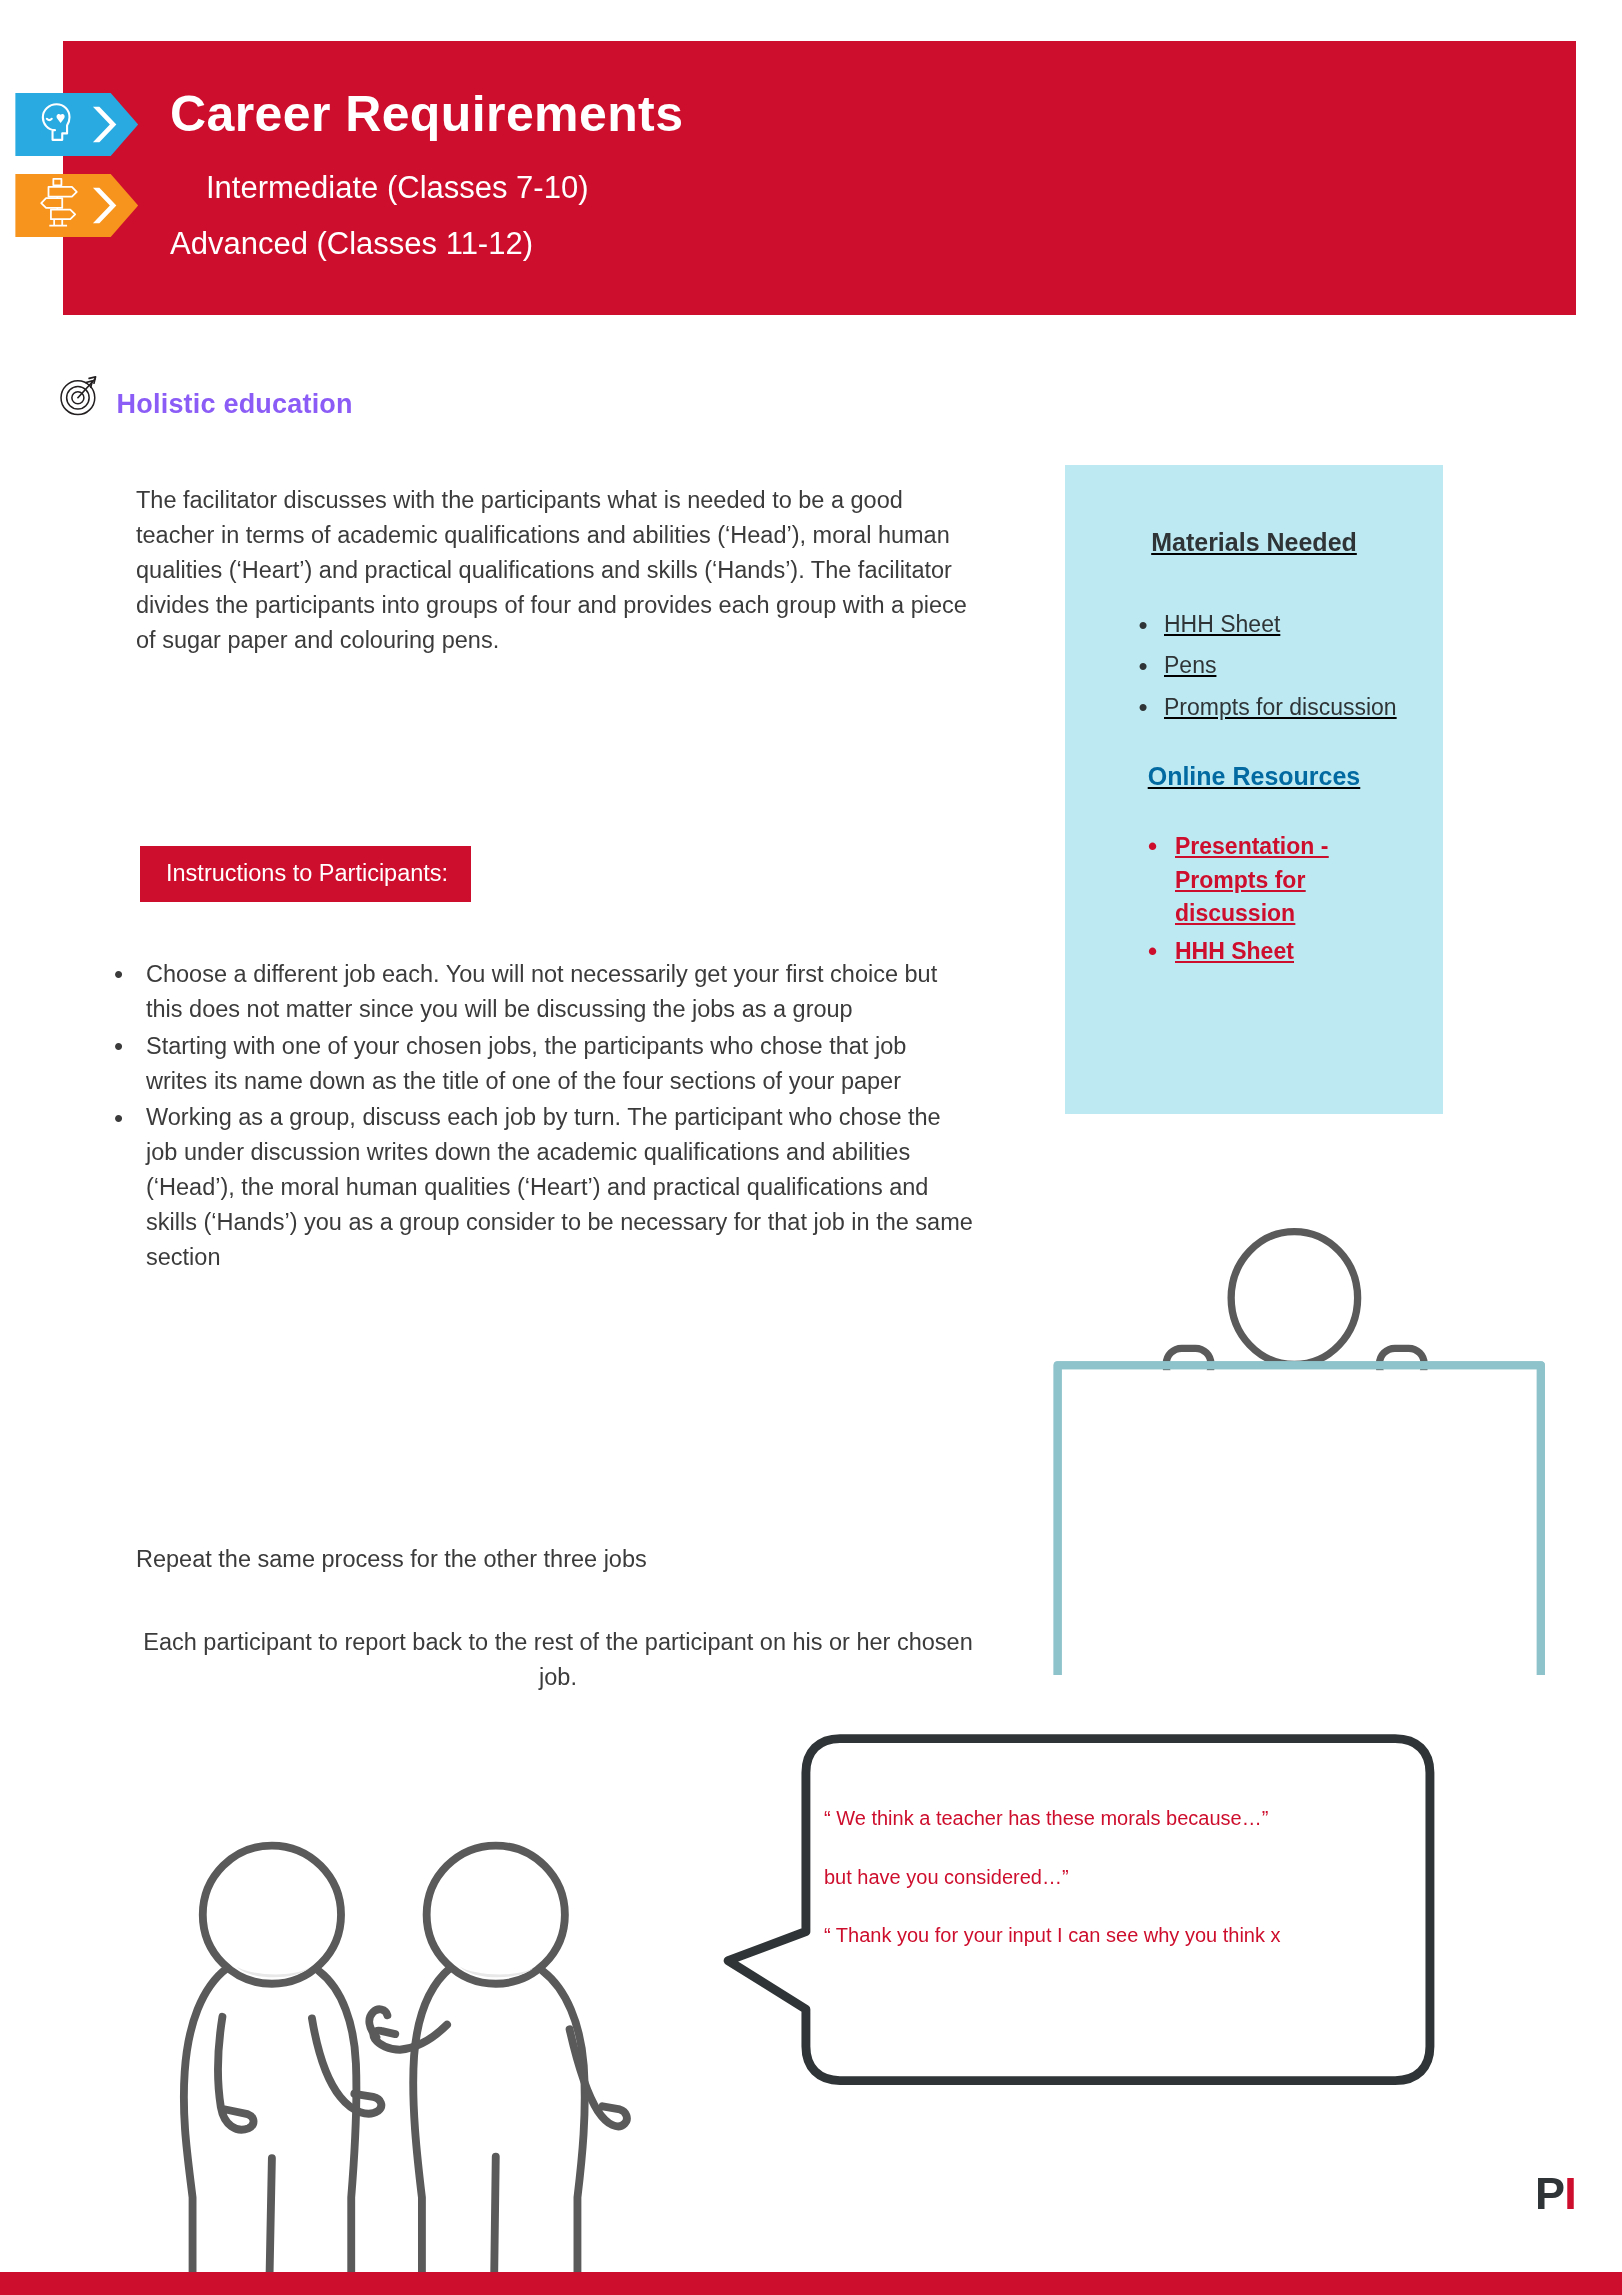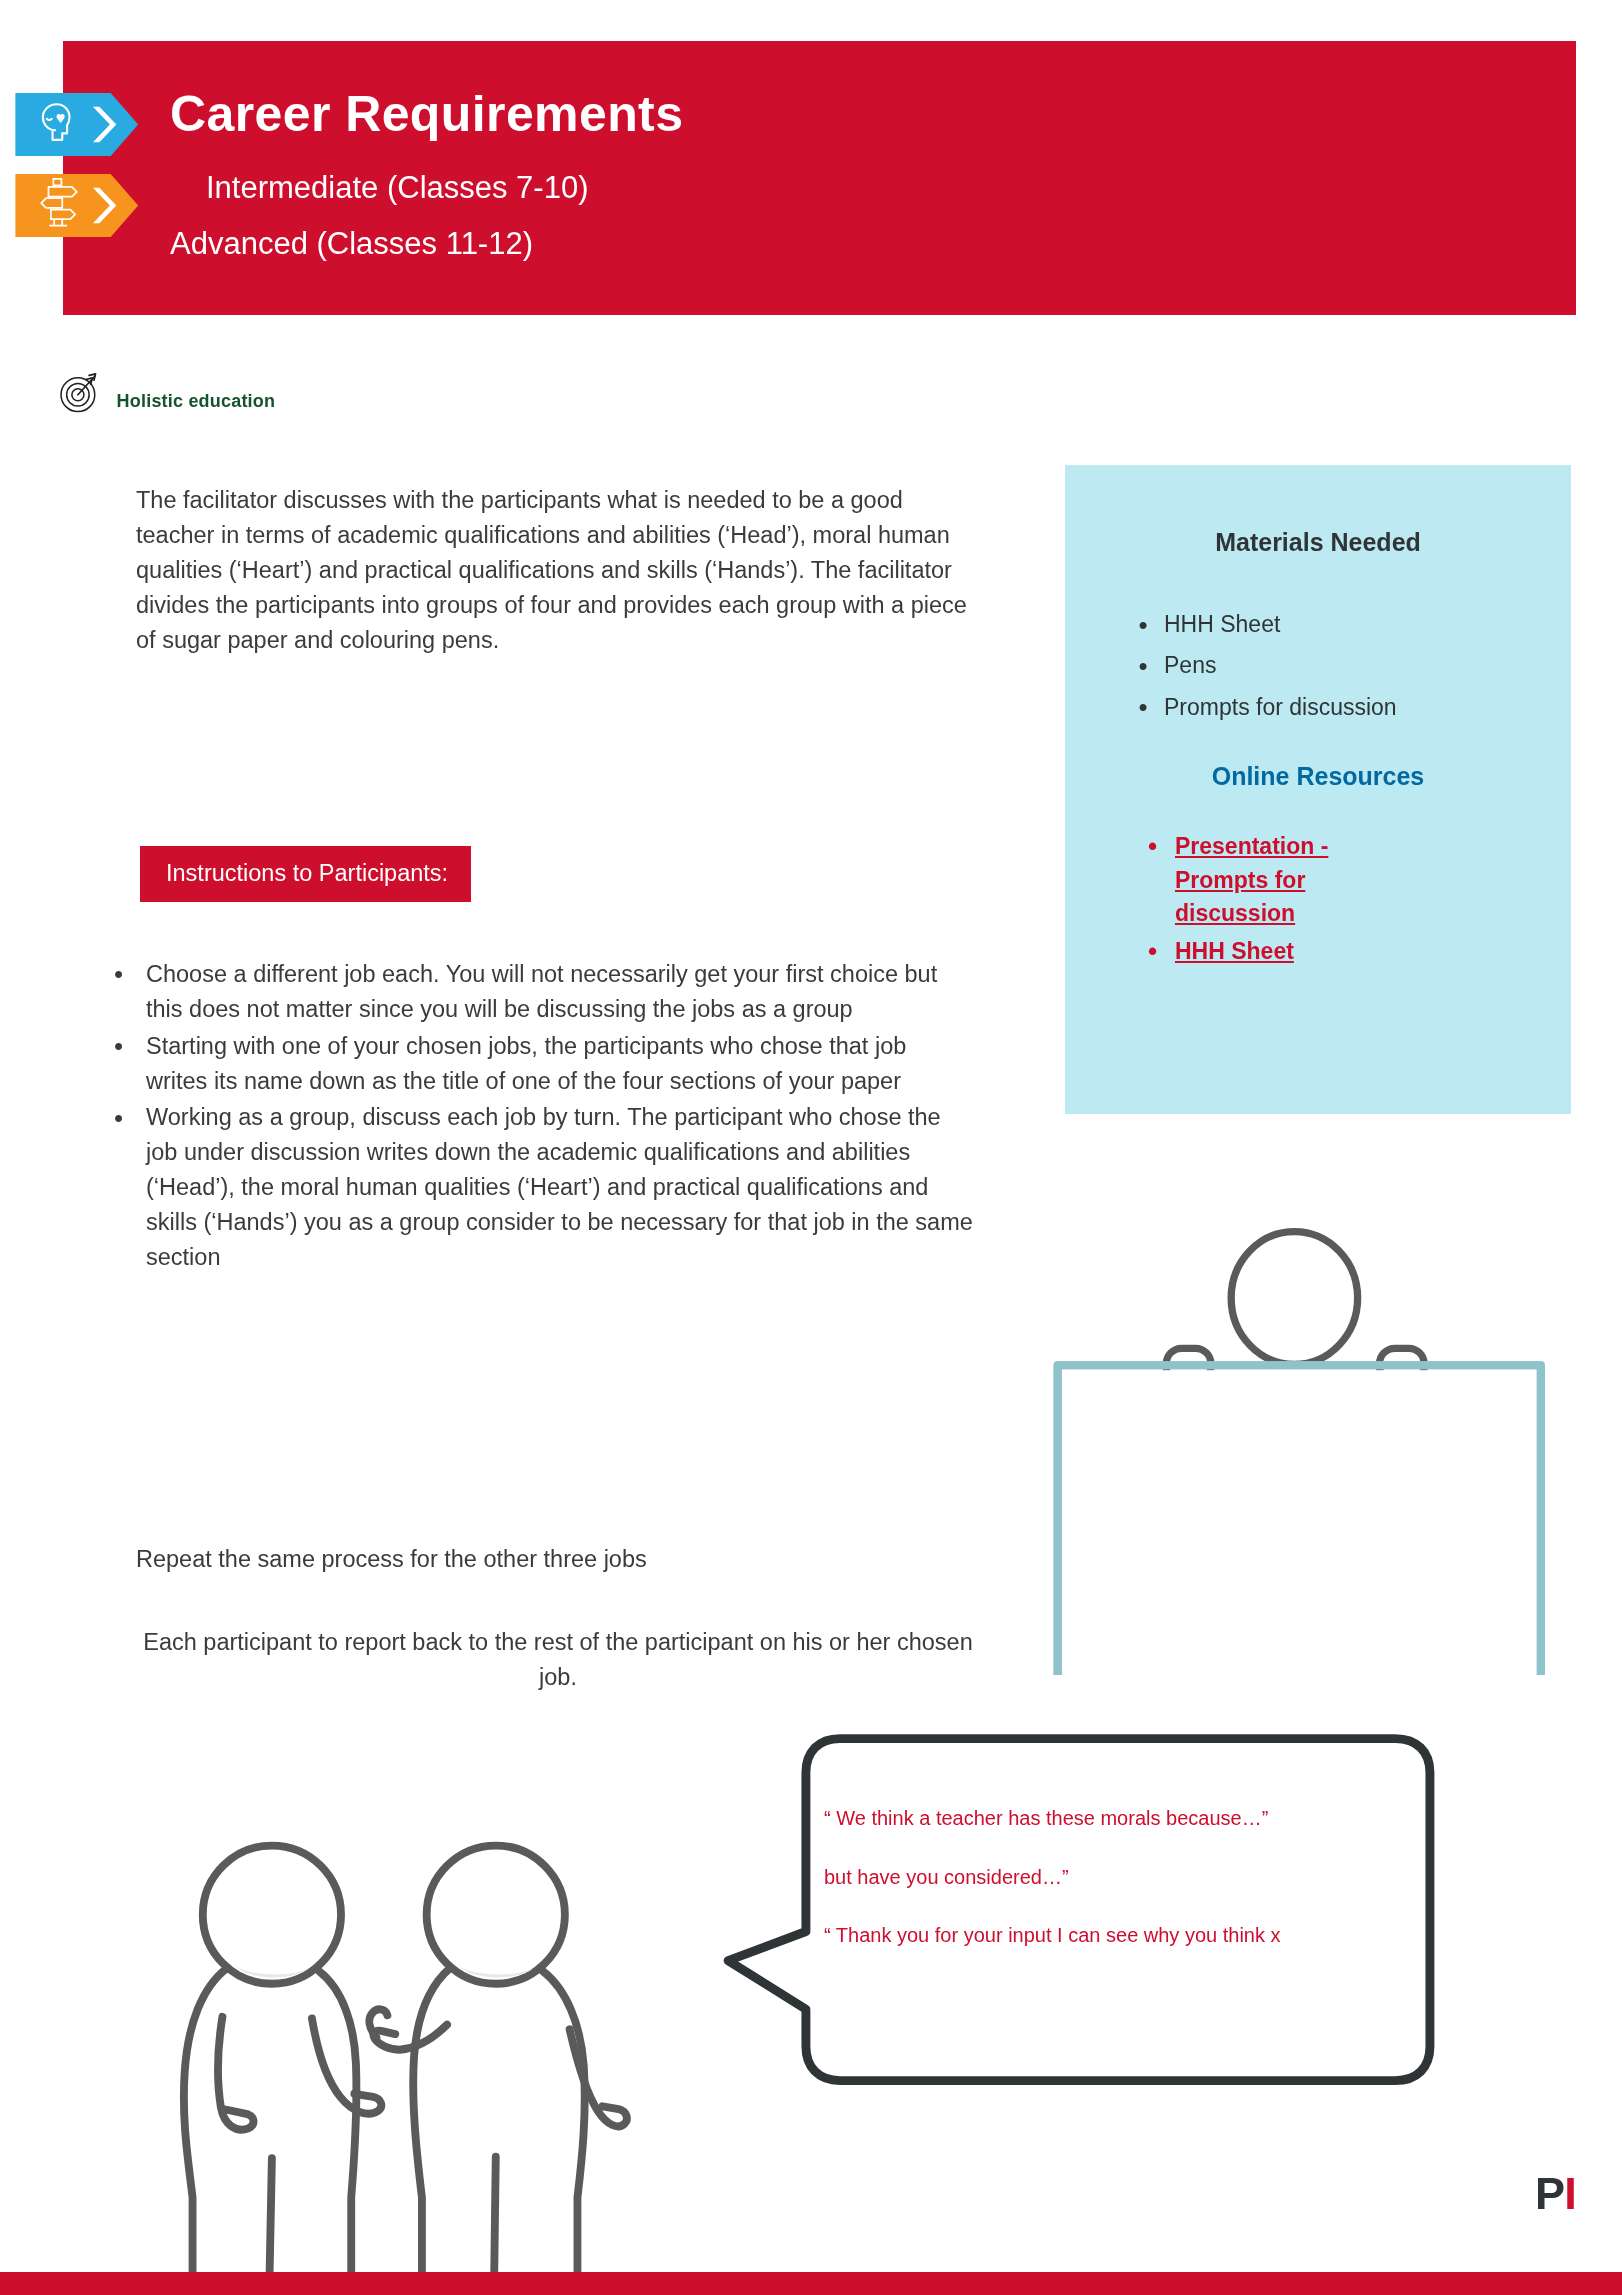--- a/index.html
+++ b/index.html
@@ -70,23 +70,23 @@
   
   .section-head {
     position: absolute;
     left: 57px;
     top: 369px;
     display: flex;
     align-items: center;
     gap: 14.6px;
   }
   .section-head-label {
-    font-size: 18px;
-    font-weight: bold;
-    color: #14532d;
+    font-size: 27px;
+    font-weight: bold;
+    color: #8b5cf6;
     letter-spacing: 0.2px;
     margin-top: 20px;
   }
 
   
   .intro-para {
     position: absolute;
     left: 136px;
     top: 483px;
     width: 844px;
@@ -144,23 +144,24 @@
     font-weight: 300;
   }
   .tail-1 { top: 1542px; }
   .tail-2 { top: 1625px; text-align: center; }
 
   
   .materials-box {
     position: absolute;
     left: 1065px;
     top: 465px;
-    width: 506px;
+    width: 378px;
     height: 649px;
     background: #bdeaf2;
+    text-decoration: underline;
   }
   .mb-title {
     text-align: center;
     font-size: 25px;
     font-weight: bold;
     color: #2f3436;
     margin-top: 63px;
   }
   .mb-list {
     list-style: none;

